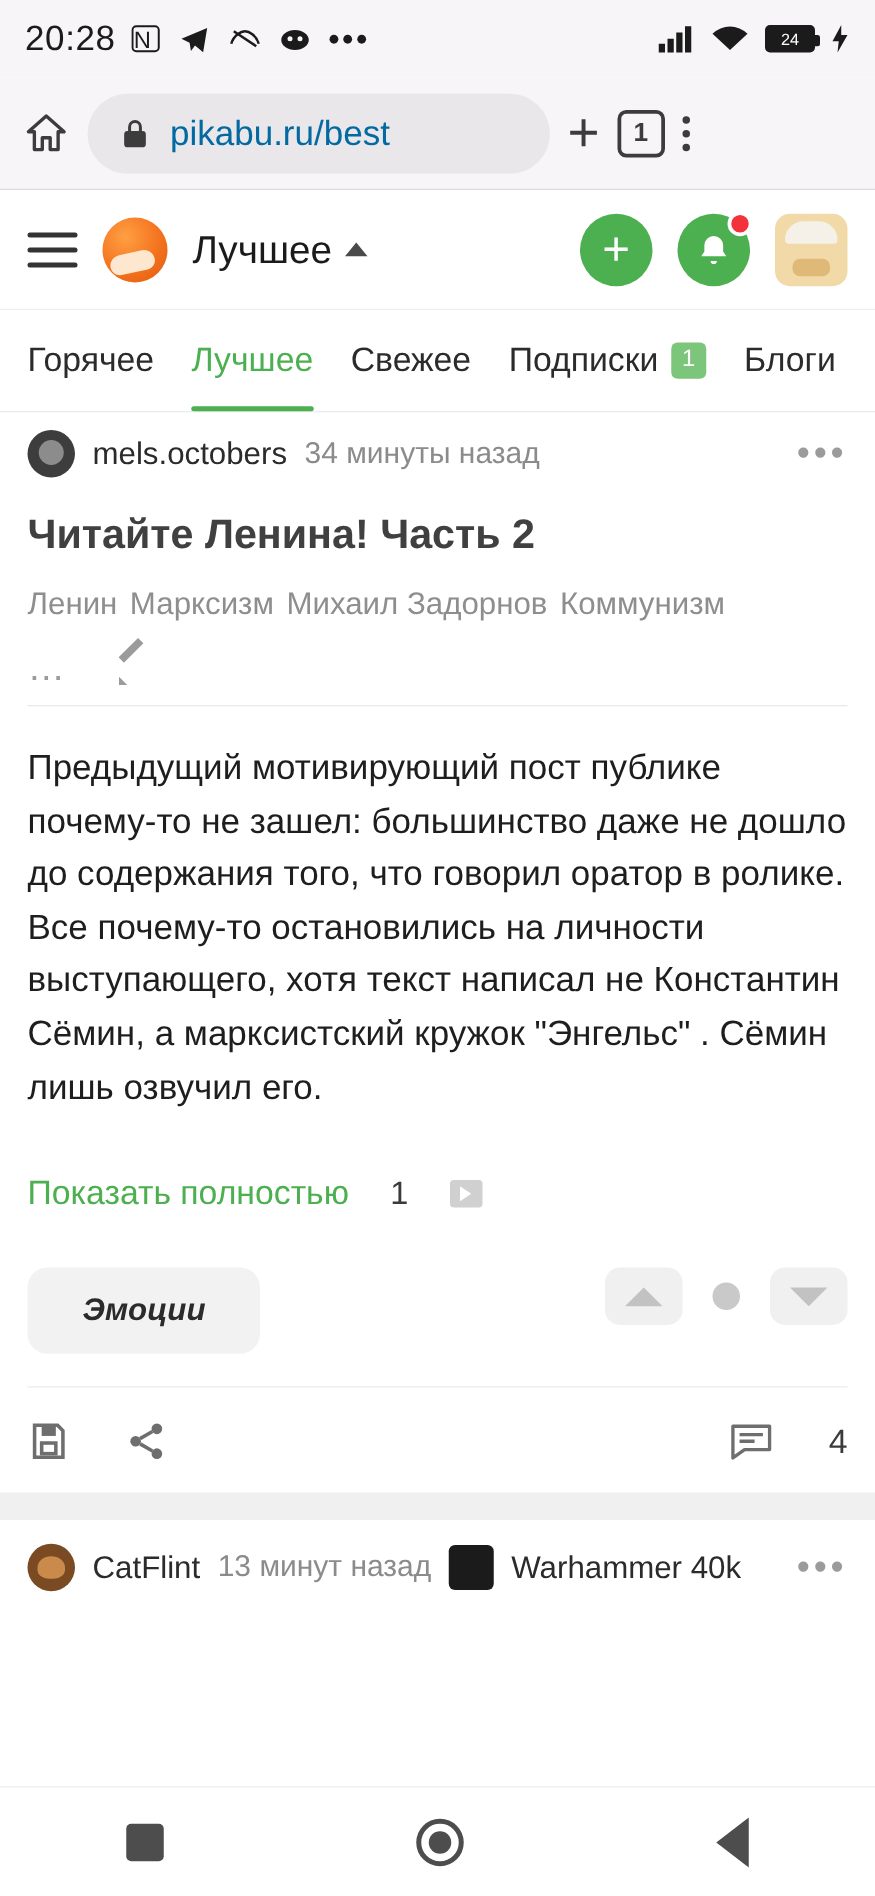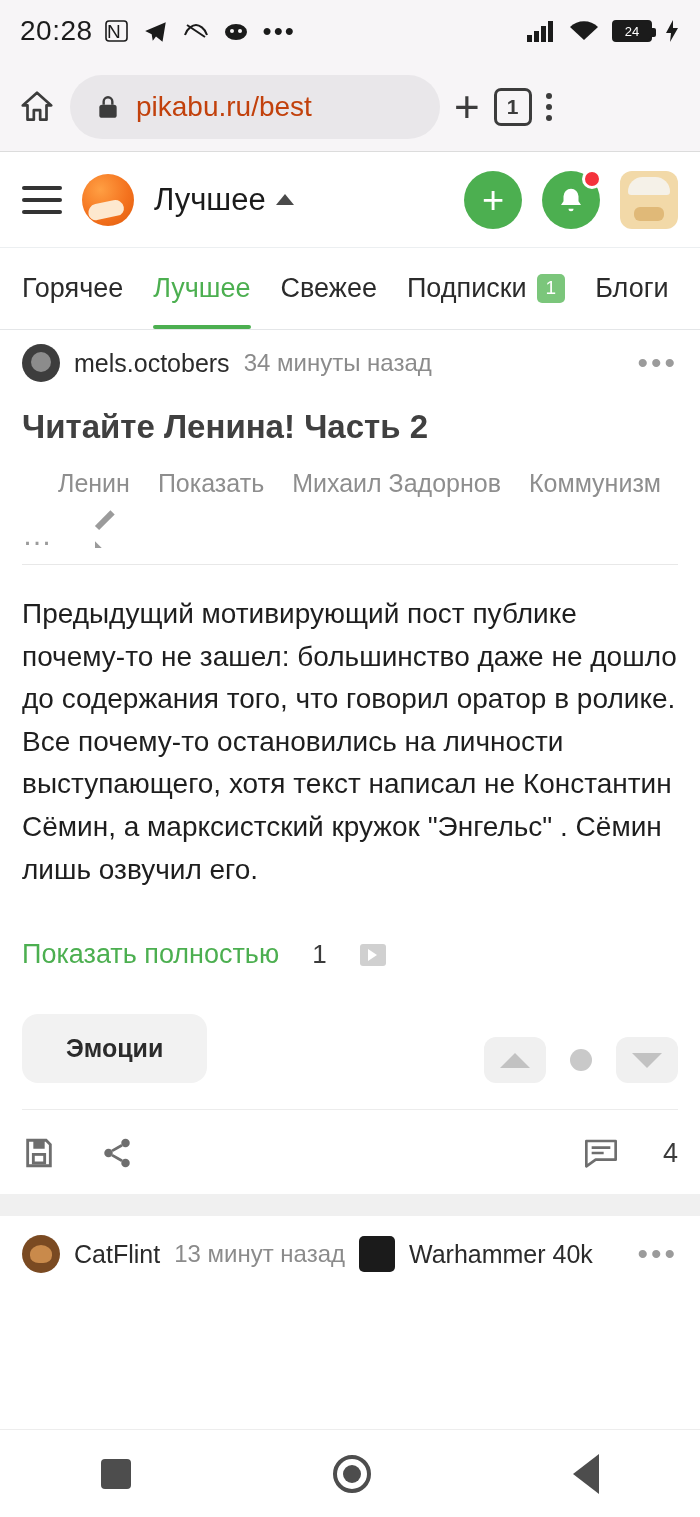--- a/index.html
+++ b/index.html
@@ -64,21 +64,21 @@
     height: 64px;
     background: #e9e7ea;
     border-radius: 34px;
     display: flex;
     align-items: center;
     padding: 0 26px;
     gap: 16px;
   }
   .omnibox-url {
     font-size: 28px;
-    color: #c2410c;
+    color: #0369a1;
   }
   .tabcount {
     width: 38px; height: 38px;
     border: 3px solid #3c3c3c;
     border-radius: 7px;
     display: flex; align-items: center; justify-content: center;
     font-size: 21px; color: #3c3c3c;
     font-weight: bold;
   }
   .vdots {
@@ -222,23 +222,22 @@
   .dots-h { font-size: 30px; color: #9b9b9b; letter-spacing: 3px; line-height: 0.6; }
 
   .post-title {
     font-size: 33px;
     font-weight: bold;
     color: #404040;
     padding: 18px 0 8px;
     line-height: 1.25;
   }
   .tags {
-    display: flex; flex-wrap: wrap; gap: 28px;
+    display: flex; flex-wrap: wrap; gap: 10px;
     padding: 14px 0 10px;
-    margin-left: 36px;
   }
   .tag { font-size: 25px; color: #8e8e8e; }
   .post-tools {
     display: flex; align-items: center; gap: 40px;
     padding: 14px 0 16px;
     border-bottom: 1px solid #e8e8e8;
   }
   .pencil {
     width: 26px; height: 26px;
     position: relative;
@@ -285,22 +284,23 @@
   .img-chip::after {
     content: "";
     position: absolute; left: 8px; top: 5px;
     border-left: 9px solid #fff;
     border-top: 6px solid transparent;
     border-bottom: 6px solid transparent;
   }
 
   
   .reactions {
-    display: flex; align-items: flex-end;
+    display: flex; align-items: flex-start;
     padding: 30px 0 26px;
+    font-style: italic;
   }
   .emotions-btn {
     background: #f2f2f2;
     border-radius: 16px;
     padding: 20px 44px;
     font-size: 25px;
     font-weight: bold;
     color: #2b2b2b;
   }
   .votes { margin-left: auto; display: flex; align-items: center; gap: 24px; }
@@ -514,21 +514,21 @@
     <span class="post-author">mels.octobers</span>
     <span class="post-time">34 минуты назад</span>
     <span class="hspacer"></span>
     <span class="dots-h">•••</span>
   </div>
 
   <div class="post-title">Читайте Ленина! Часть 2</div>
 
   <div class="tags">
     <span class="tag">Ленин</span>
-    <span class="tag">Показать</span>
+    <span class="tag">Марксизм</span>
     <span class="tag">Михаил Задорнов</span>
     <span class="tag">Коммунизм</span>
   </div>
 
   <div class="post-tools">
     <span class="dots-h">…</span>
     <span class="pencil"></span>
   </div>
 
   <div class="post-body">

